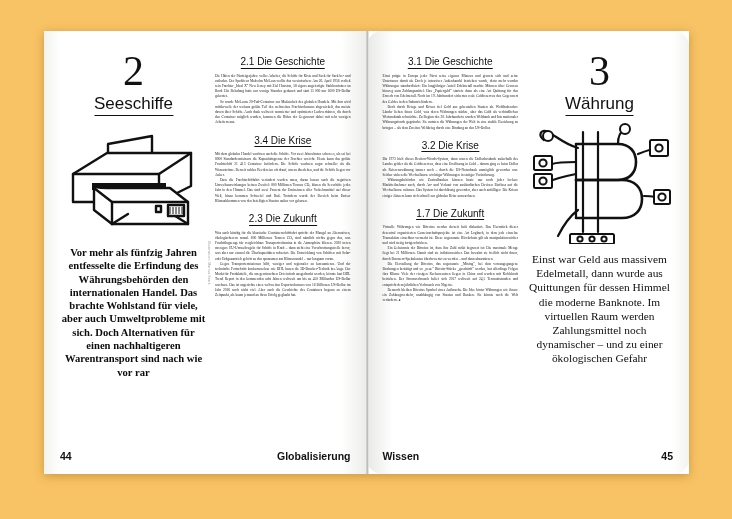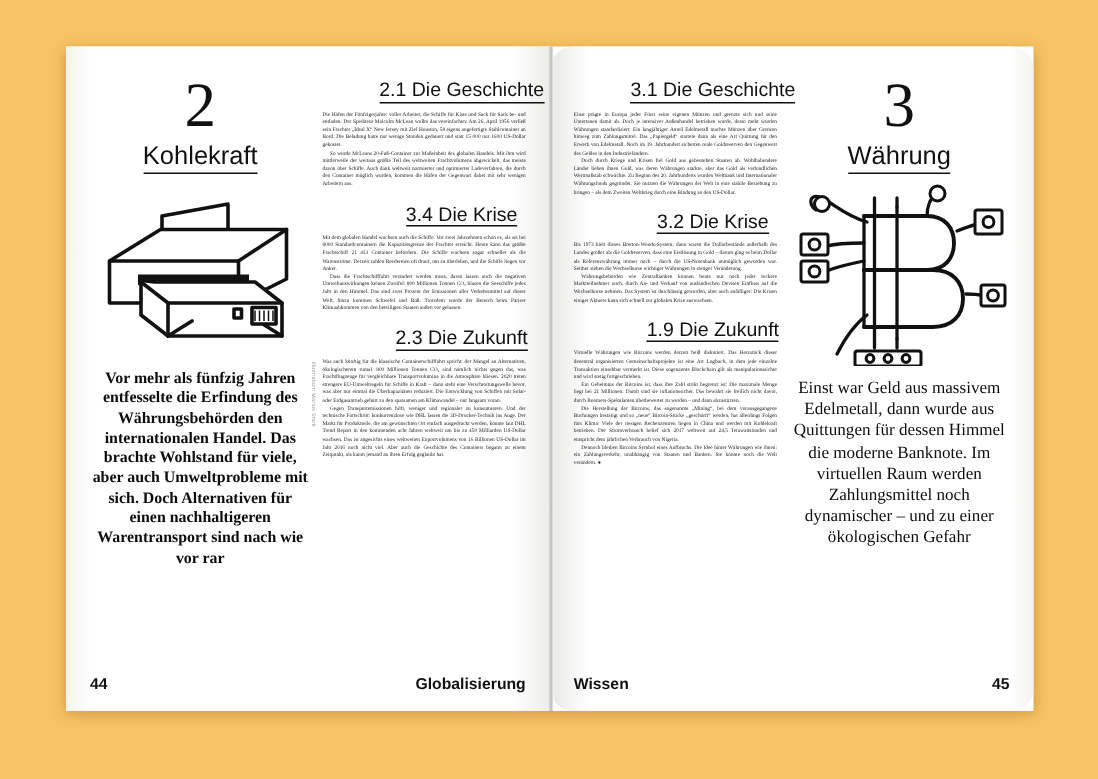--- a/index.html
+++ b/index.html
@@ -123,32 +123,31 @@
   
   .textcol {
     width: 143px;
     padding-top: 6px;
     margin-left: 8px;
   }
   .page-right .textcol { order: 0; margin-left: 0; margin-right: 8px; }
 
   .sec-head {
     font-family: "Liberation Sans", sans-serif;
-    font-size: 13px;
+    font-size: 10px;
     color: #111;
     text-align: center;
     border-bottom: 1.1px solid #111;
     display: inline-block;
     position: relative;
     left: 50%;
     transform: translateX(-50%);
     padding-bottom: 0.5px;
     margin-bottom: 5px;
     white-space: nowrap;
-    margin-left: 25px;
   }
   .sec-head.spaced { margin-top: 9px; }
 
   .body-text {
     font-family: "Liberation Serif", serif;
     font-size: 3.55px;
     line-height: 5.2px;
     text-align: justify;
     color: #1a1a1a;
     hyphens: auto;
@@ -179,21 +178,21 @@
 </head>
 <body>
 
 <div class="spread">
 
   <div class="page page-left">
     <div class="page-body">
 
       <div class="chapcol">
         <div class="chapter-num">2</div>
-        <div class="chapter-title">Kohlekraft</div>
+        <div class="chapter-title">Seeschiffe</div>
 
         <svg class="illus" viewBox="0 0 147 112">
           <g fill="#ffffff" stroke="#111111" stroke-width="2.4" stroke-linejoin="round" stroke-linecap="round">
             <path d="M48 18 L92 10 L92 32 L48 38 Z"></path>
             <path d="M13 48 L47 27 L131 27 L131 60 L99 76 L13 76 Z"></path>
             <path d="M13 48 L99 48 L99 76"></path>
             <path d="M99 48 L131 27"></path>
             <path d="M32 57 L106 57 L106 64 L32 64 Z" fill="#111111" stroke="none"></path>
             <path d="M34 62 L110 62 L128 76 L128 98 L52 98 L34 84 Z"></path>
             <path d="M34 62 L52 76 L128 76"></path>
@@ -252,21 +251,21 @@
           <p>Einst prägte in Europa jeder Fürst seine eigenen Münzen und grenzte sich und seine Untertanen damit ab. Doch je intensiver Außenhandel betrieben wurde, desto mehr wurden Währungen standardisiert: Ein langjähriger Anteil Edelmetall machte Münzen über Grenzen hinweg zum Zahlungsmittel. Das „Papiergeld“ startete dann als eine Art Quittung für den Erwerb von Edelmetall. Noch im 19. Jahrhundert sicherten reale Goldreserven den Gegenwert des Geldes in den Industrieländern.</p>
           <p>Doch durch Kriege und Krisen fiel Gold aus gebeutelten Staaten ab. Wohlhabendere Länder liehen ihnen Gold, was deren Währungen stärkte, aber das Gold als verbindlichen Wertmaßstab schwächte. Zu Beginn des 20. Jahrhunderts wurden Weltbank und Internationaler Währungsfonds gegründet. Sie nutzten die Währungen der Welt in eine stabile Beziehung zu bringen – als dem Zweiten Weltkrieg durch eine Bindung an den US-Dollar.</p>
         </div>
 
         <div class="sec-head spaced">3.2 Die Krise</div>
         <div class="body-text">
           <p>Bis 1973 hielt dieses Bretton-Woods-System, dann waren die Dollarbestände außerhalb des Landes größer als die Goldreserven, dass eine Erstlösung in Gold – darum ging es beim Dollar als Referenzwährung immer noch – durch die US-Notenbank unmöglich geworden war. Seither stehen die Wechselkurse wichtiger Währungen in stetiger Veränderung.</p>
           <p>Währungsbehörden wie Zentralbanken können heute nur noch jeder lockere Marktteilnehmer auch, durch An- und Verkauf von ausländischen Devisen Einfluss auf die Wechselkurse nehmen. Das System ist durchlässig geworden, aber auch anfälliger: Die Krisen einiger Aktuers kann sich schnell zur globalen Krise auswachsen.</p>
         </div>
 
-        <div class="sec-head spaced">1.9 Die Zukunft</div>
+        <div class="sec-head spaced">1.7 Die Zukunft</div>
         <div class="body-text">
           <p>Virtuelle Währungen wie Bitcoins werden derzeit heiß diskutiert. Das Herzstück dieser dezentral organisierten Gemeinschaftsprojekte ist eine Art Logbuch, in dem jede einzelne Transaktion einsehbar vermerkt ist. Diese sogenannte Blockchain gilt als manipulationssicher und wird stetig fortgeschrieben.</p>
           <p>Ein Geheimnis der Bitcoins ist, dass ihre Zahl strikt begrenzt ist: Die maximale Menge liegt bei 21 Millionen. Damit sind sie inflationssicher. Das bewahrt sie freilich nicht davor, durch Boomers-Spekulanten überbewertet zu werden – und dann abzustürzen.</p>
           <p>Die Herstellung der Bitcoins, das sogenannte „Mining“, bei dem vorausgegangene Buchungen bestätigt und so „neue“ Bitcoin-Stücke „geschürft“ werden, hat allerdings Folgen fürs Klima: Viele der riesigen Rechenzentren liegen in China und werden mit Kohlekraft betrieben. Der Stromverbrauch belief sich 2017 weltweit auf 24,5 Terawattstunden und entspricht dem jährlichen Verbrauch von Nigeria.</p>
           <p>Dennoch bleiben Bitcoins Symbol eines Aufbruchs. Die Idee hinter Währungen wie ihnen: ein Zahlungsverkehr, unabhängig von Staaten und Banken. Sie könnte noch die Welt verändern. ●</p>
         </div>
 
       </div>
 
       <div class="chapcol">

